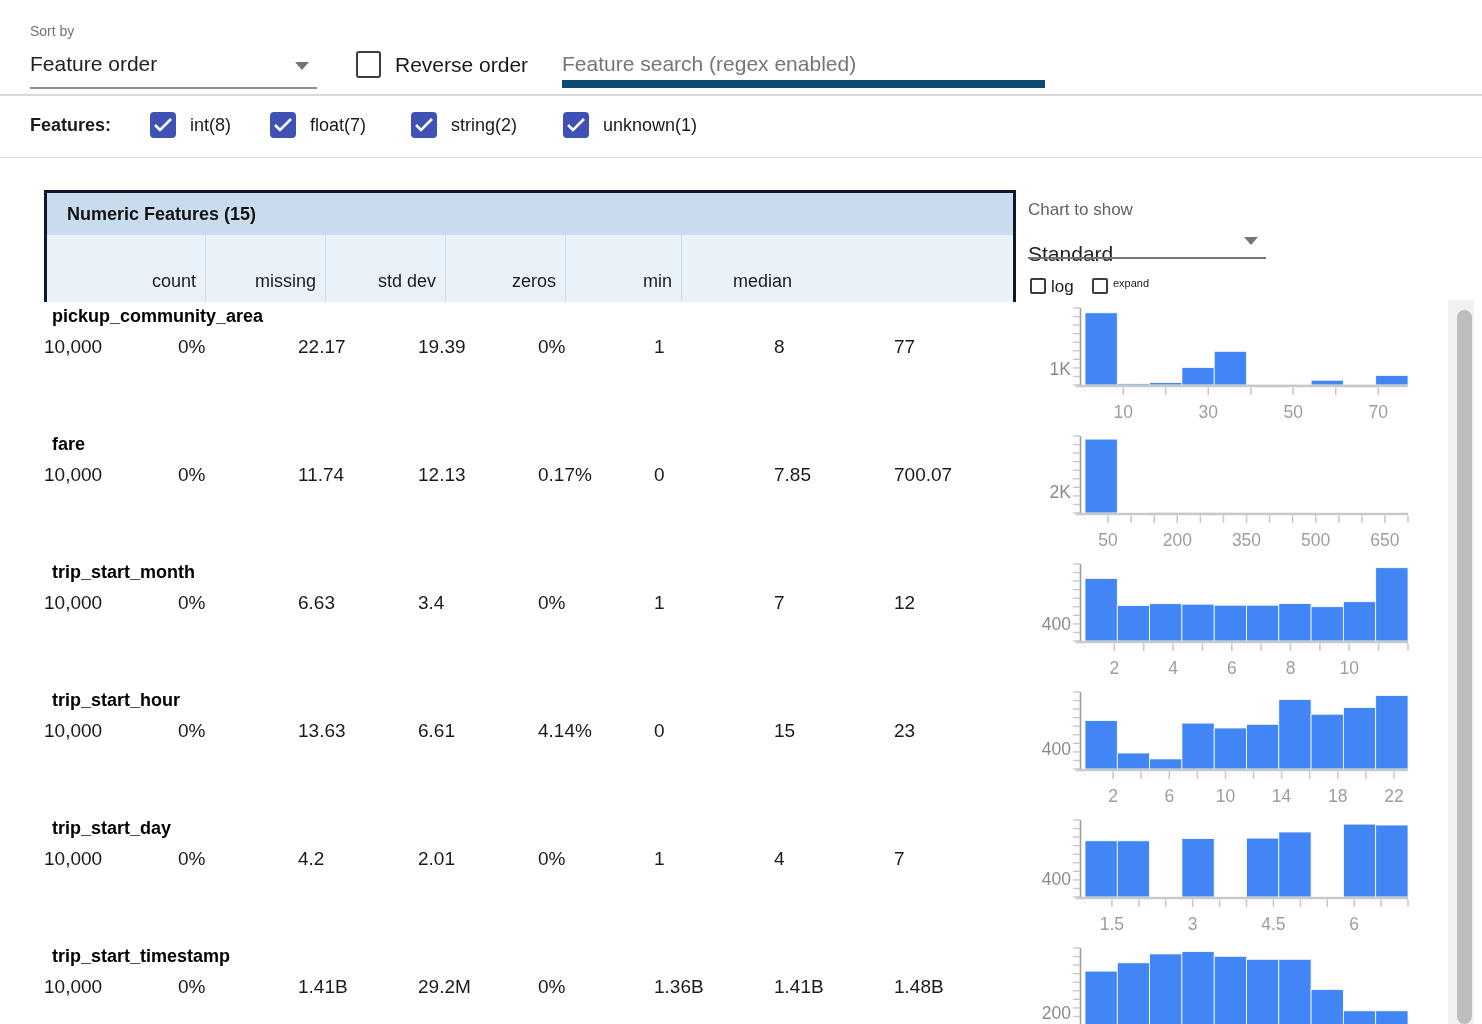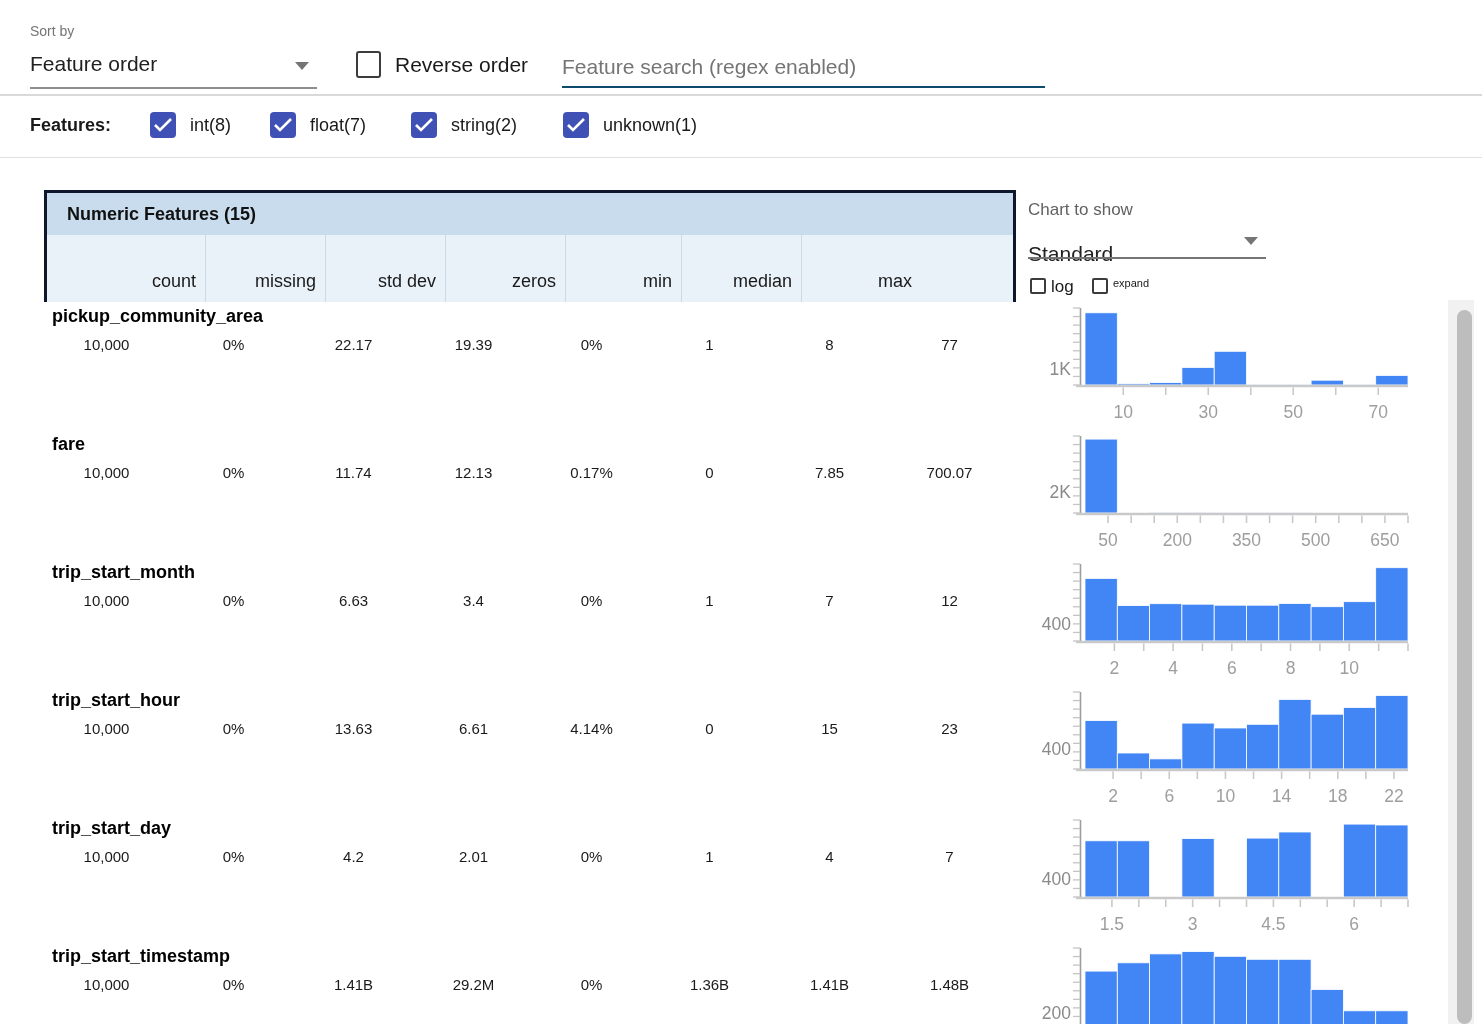--- a/index.html
+++ b/index.html
@@ -11,21 +11,21 @@
   .sort-caption { position:absolute; left:30px; top:23px; font-size:14px; color:#757575; }
   .sort-value { position:absolute; left:30px; top:52px; font-size:21px; color:#212121; }
   .sort-underline { position:absolute; left:30px; top:87px; width:287px; height:2px; background:#8e8e8e; }
   .caret { width:0; height:0; border-left:7px solid transparent; border-right:7px solid transparent;
            border-top:8px solid #757575; }
   .sort-caret { position:absolute; left:295px; top:62px; }
   .cb-unchecked { border:2px solid #3c3c3c; border-radius:3px; background:#fff; }
   .reverse-cb { position:absolute; left:356px; top:51px; width:25px; height:27px; }
   .reverse-label { position:absolute; left:395px; top:53px; font-size:21px; color:#1a1a1a; }
   .search-input { position:absolute; left:562px; top:48px; width:483px; height:40px; border:none; outline:none;
-                  border-bottom:2px solid #0c4a6e; font-size:21px; font-family:"Liberation Sans",sans-serif;
+                  border-bottom:8px solid #0c4a6e; font-size:21px; font-family:"Liberation Sans",sans-serif;
                   color:#212121; background:transparent; }
   .search-input::placeholder { color:#757575; opacity:1; }
   .divider1 { position:absolute; left:0; top:94px; width:1482px; height:2px; background:#d9d9d9; }
 
   
   .features-bar { position:absolute; left:0; top:96px; width:1482px; height:61px; background:#fff; }
   .features-label { position:absolute; left:30px; top:19px; font-size:18px; font-weight:bold; color:#1a1a1a; }
   .filter-item { position:absolute; top:16px; display:flex; align-items:center; }
   .cb-checked { width:26px; height:26px; background:#3f51b5; border-radius:4px; position:relative; flex:0 0 auto; }
   .cb-checked svg { position:absolute; left:3px; top:4px; }
@@ -53,21 +53,21 @@
   .log-label { position:absolute; left:23px; top:81px; font-size:17px; color:#1a1a1a; }
   .expand-cb { position:absolute; left:64px; top:82px; }
   .expand-label { position:absolute; left:85px; top:81px; font-size:11px; color:#1a1a1a; }
 
   
   .rows-container { position:absolute; left:0; top:302px; width:1448px; }
   .feature-row { position:absolute; left:0; width:1448px; height:128px; background:#fff; }
   .feature-name { position:absolute; left:52px; top:4px; font-size:18px; font-weight:bold; color:#000; }
   .value-row { position:absolute; left:44px; top:34px; display:grid;
                grid-template-columns:134px 120px 120px 120px 116px 120px 120px 120px; }
-  .value-cell { text-align:center; padding-right:9px; font-size:15px; color:#1a1a1a; }
+  .value-cell { text-align:left; padding-right:9px; font-size:19px; color:#1a1a1a; }
   .chart-box { position:absolute; left:1028px; top:2px; width:384px; height:126px; }
 
   
   .scroll-track { position:absolute; left:1448px; top:300px; width:26px; height:724px; background:#f1f1f1; }
   .scroll-thumb { position:absolute; left:9px; top:10px; width:15px; height:714px; background:#bdbdbd;
                   border-radius:8px; }
 </style>
 </head>
 <body>
 
@@ -125,21 +125,20 @@
   <div class="table-title-band">
     <span class="table-title">Numeric Features (15)</span>
   </div>
   <div class="col-header-row" id="col-header-row">
       <div class="col-header-cell">count</div>
       <div class="col-header-cell">missing</div>
       <div class="col-header-cell">std dev</div>
       <div class="col-header-cell">zeros</div>
       <div class="col-header-cell">min</div>
       <div class="col-header-cell">median</div>
-      <div class="col-header-cell">max</div>
     </div>
 </div>
 
 <div class="chart-controls">
   <div class="chart-show-label">Chart to show</div>
   <div class="chart-show-value">Standard</div>
   <div class="caret chart-show-caret"></div>
   <div class="chart-show-underline"></div>
   <div class="small-cb log-cb"></div>
   <div class="log-label">log</div>

